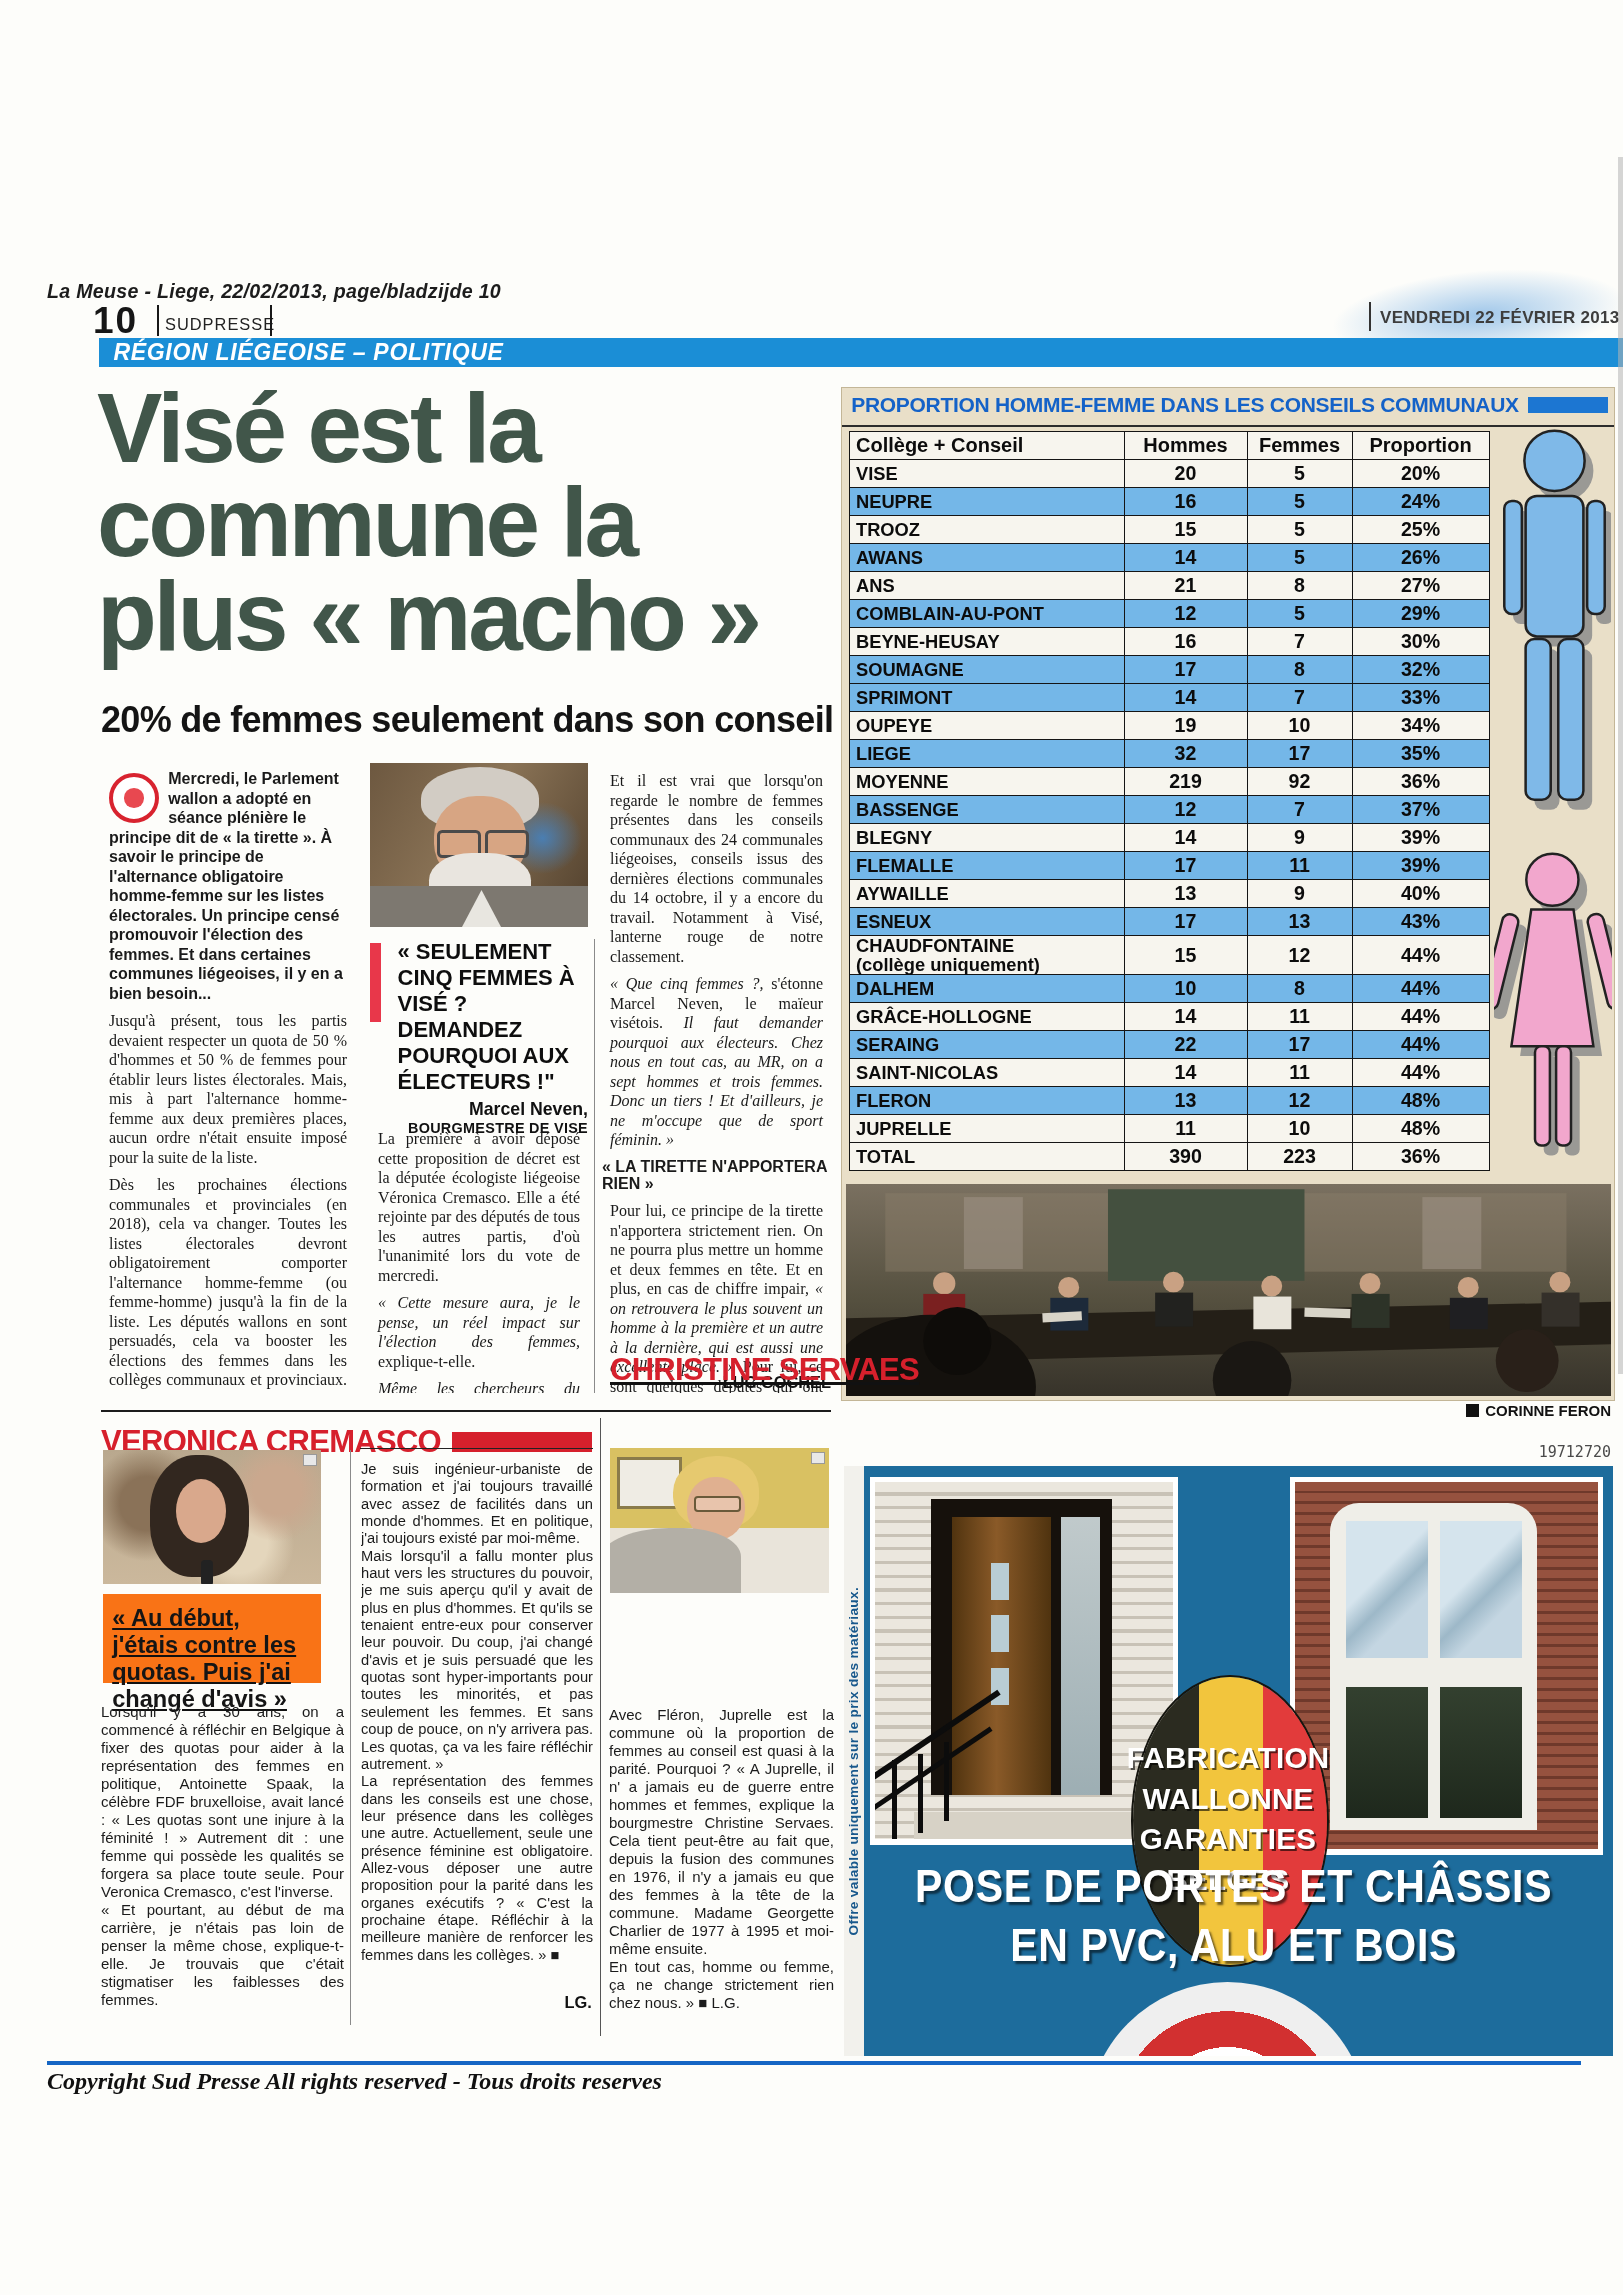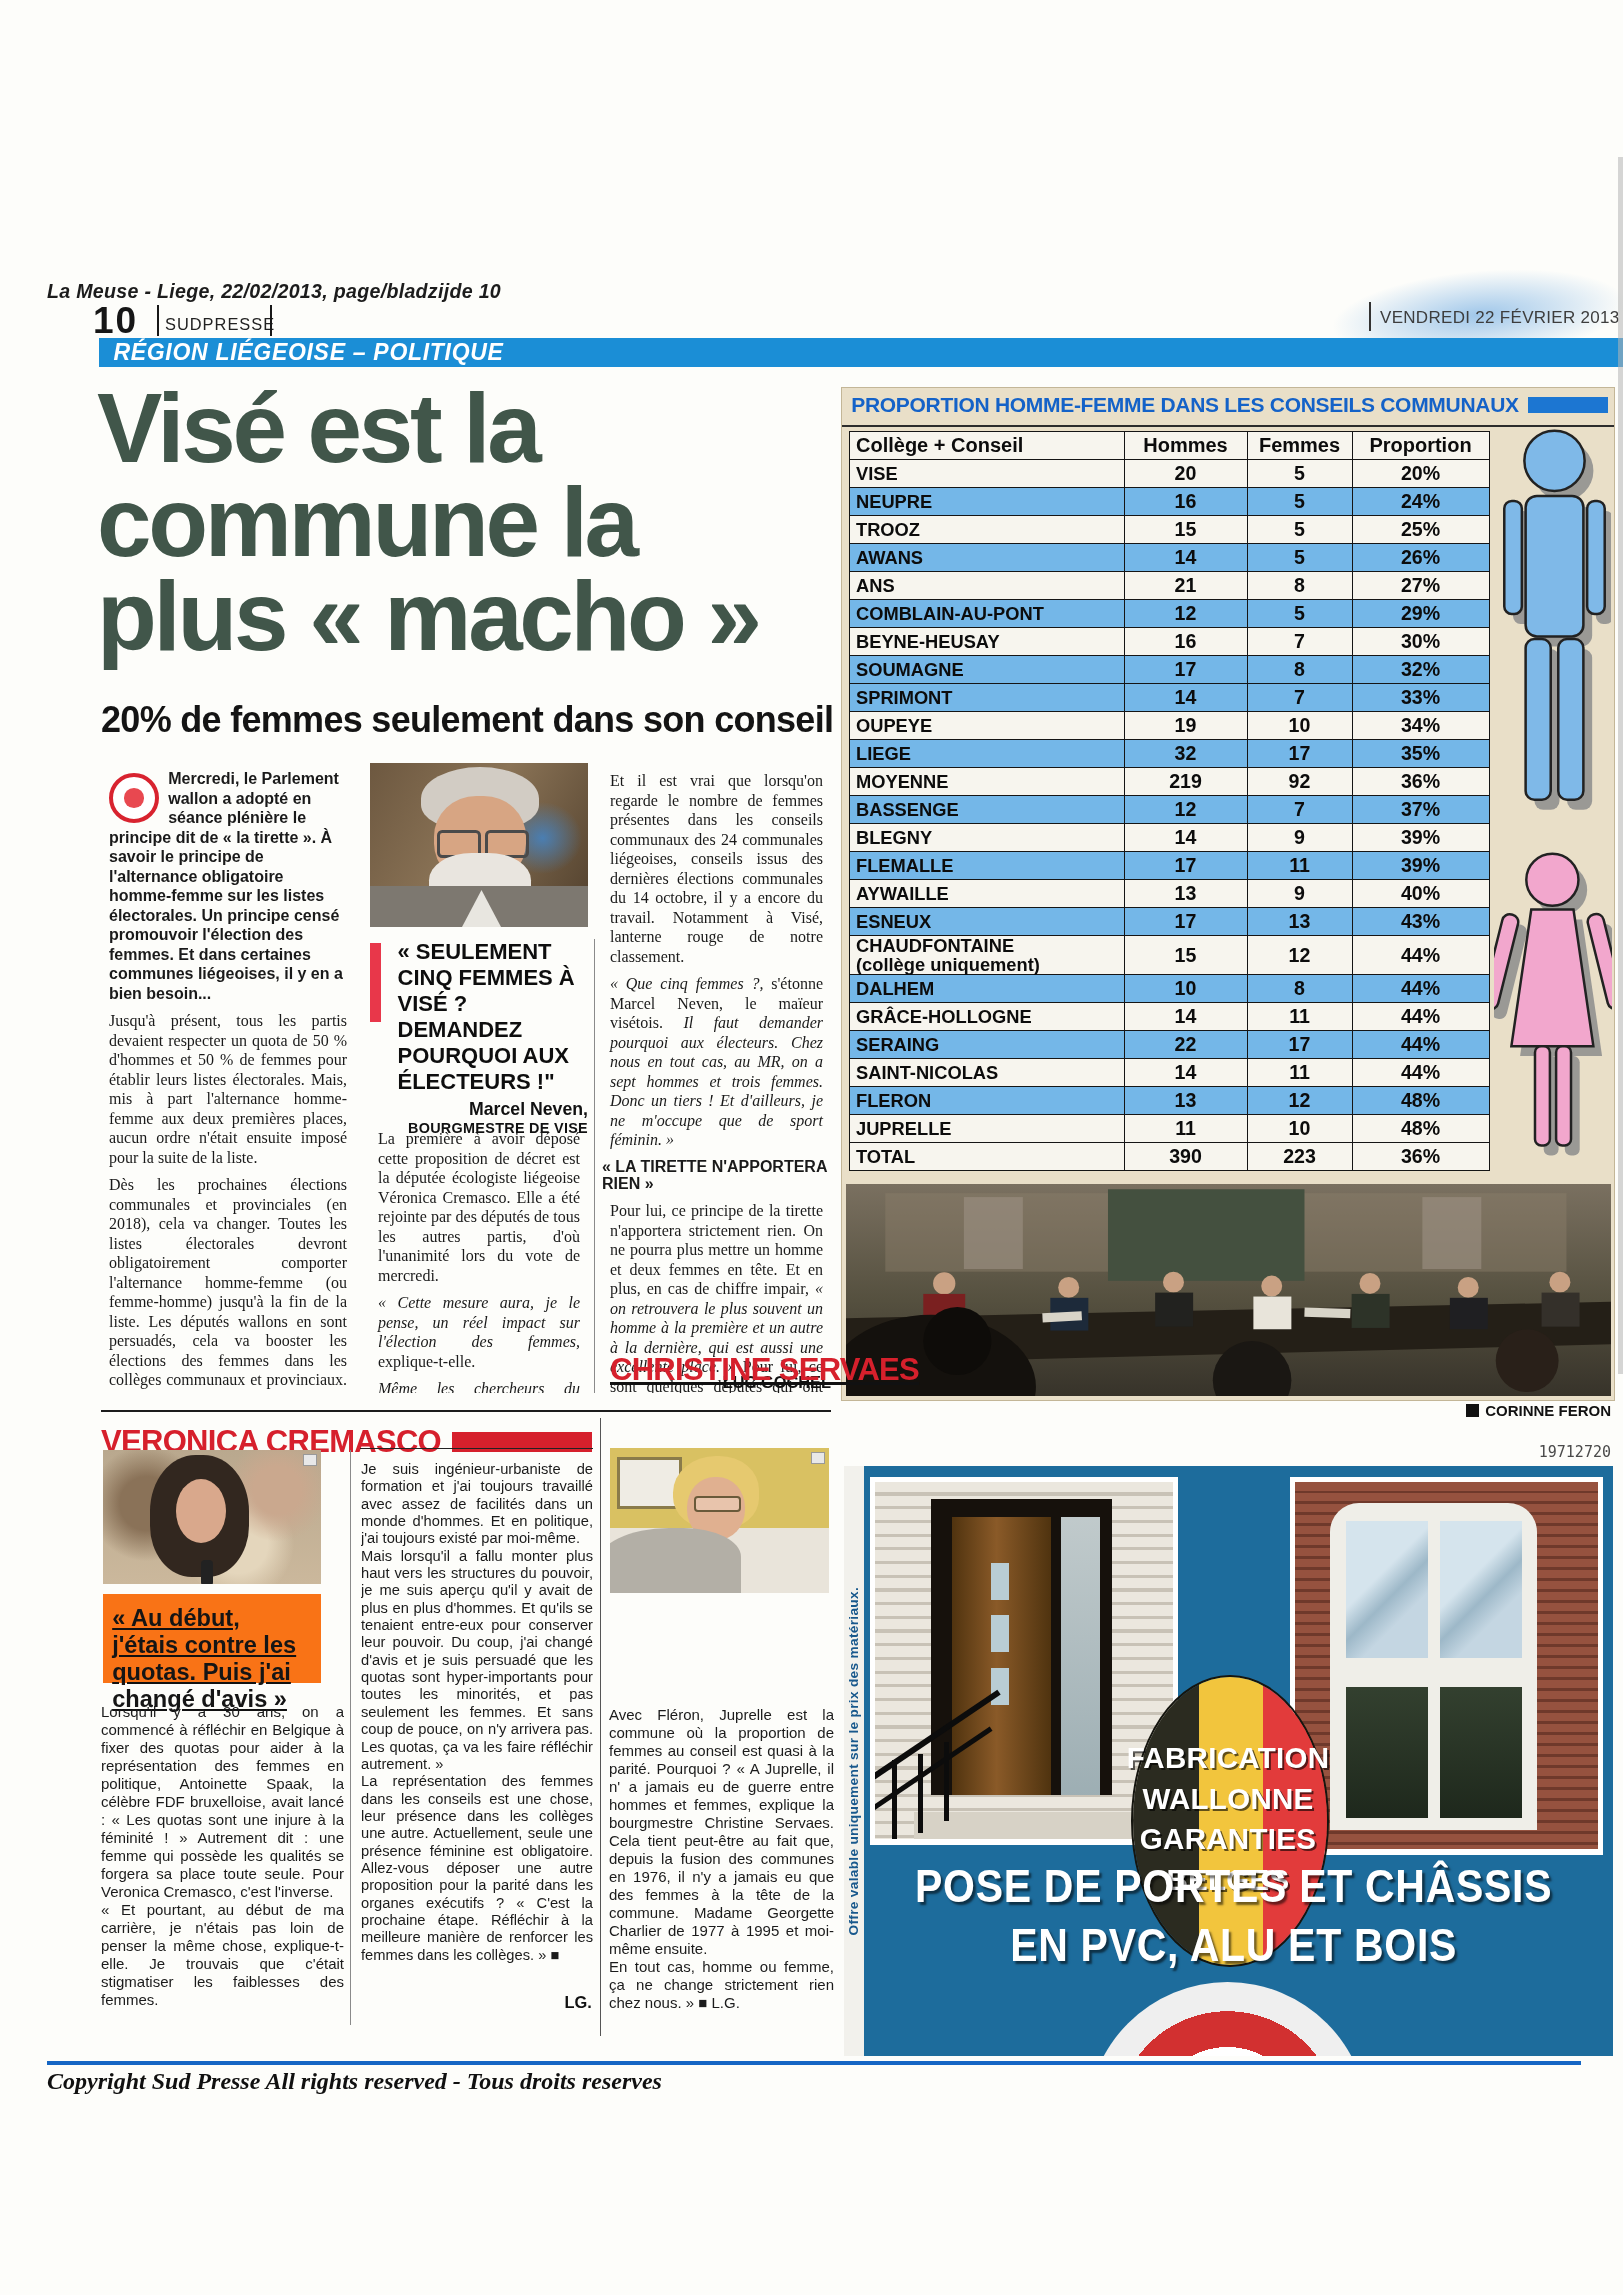--- a/index.html
+++ b/index.html
@@ -7,21 +7,21 @@
         font-family:"Liberation Sans",sans-serif;color:#111;}
   .abs{position:absolute;}
 
   
   .source-line{left:47px;top:280px;font-style:italic;font-weight:700;font-size:19.6px;color:#1c1c1c;letter-spacing:0.3px;}
   .pageno{left:93px;top:300px;font-size:37px;font-weight:900;letter-spacing:2px;color:#161616;}
   .vbar{width:2px;background:#181818;}
   .publisher{left:165px;top:315px;font-size:16.4px;font-weight:500;letter-spacing:1px;color:#222;}
   .date-blob{left:1332px;top:271px;width:295px;height:88px;border-radius:50%;
      background:radial-gradient(closest-side,rgba(110,170,225,.65),rgba(110,170,225,0));transform:rotate(-5deg);}
-  .date-label{left:1380px;top:308px;font-size:17px;font-weight:400;color:#3d3d3d;letter-spacing:0.3px;}
+  .date-label{left:1380px;top:308px;font-size:17px;font-weight:700;color:#3d3d3d;letter-spacing:0.3px;}
   .section-bar{left:99px;top:338px;width:1524px;height:29px;background:#1b8ed6;}
   .section-bar span{display:block;padding-left:14.4px;line-height:29px;color:#fff;
      font-style:italic;font-weight:900;font-size:23px;letter-spacing:0.7px;}
 
   
   .headline{left:97px;top:381px;width:753px;color:#41564a;font-weight:800;
      font-size:98px;line-height:.96;letter-spacing:-3.3px;}
   .headline span{display:block;}
   .subhead{left:101px;top:699px;width:733px;font-size:36px;font-weight:600;color:#141414;letter-spacing:-0.7px;}
 

